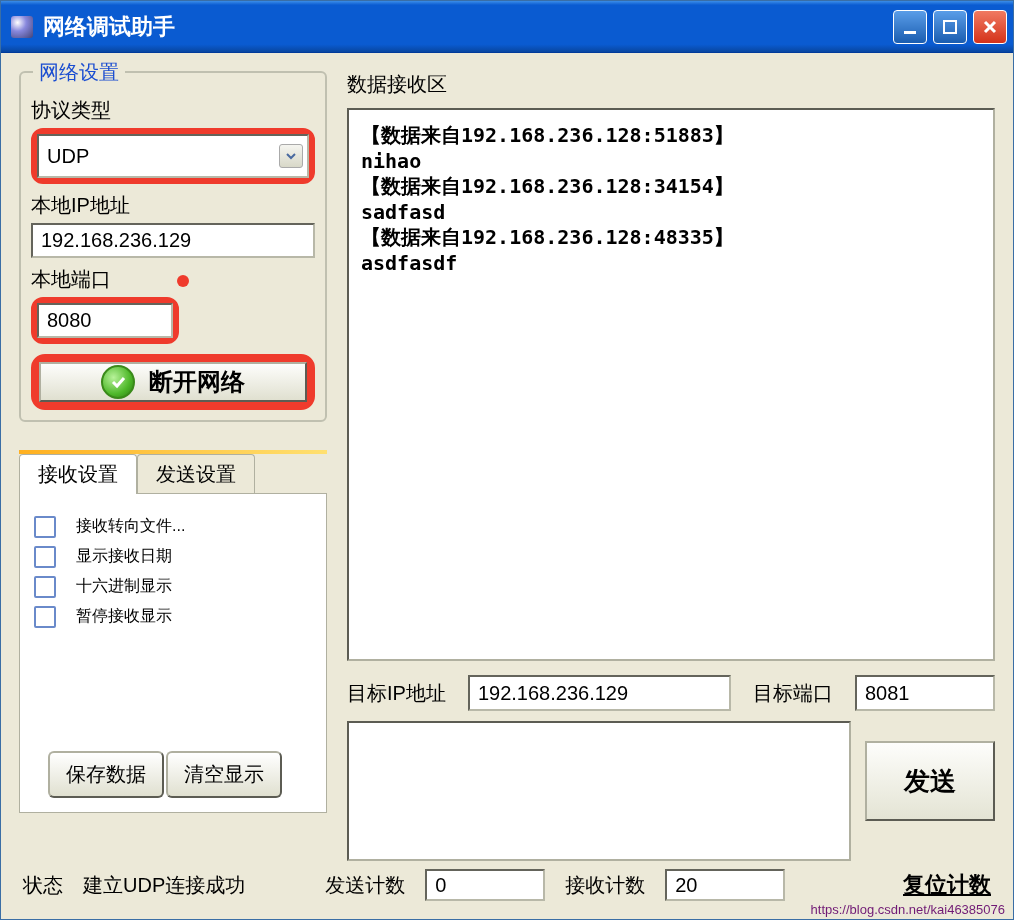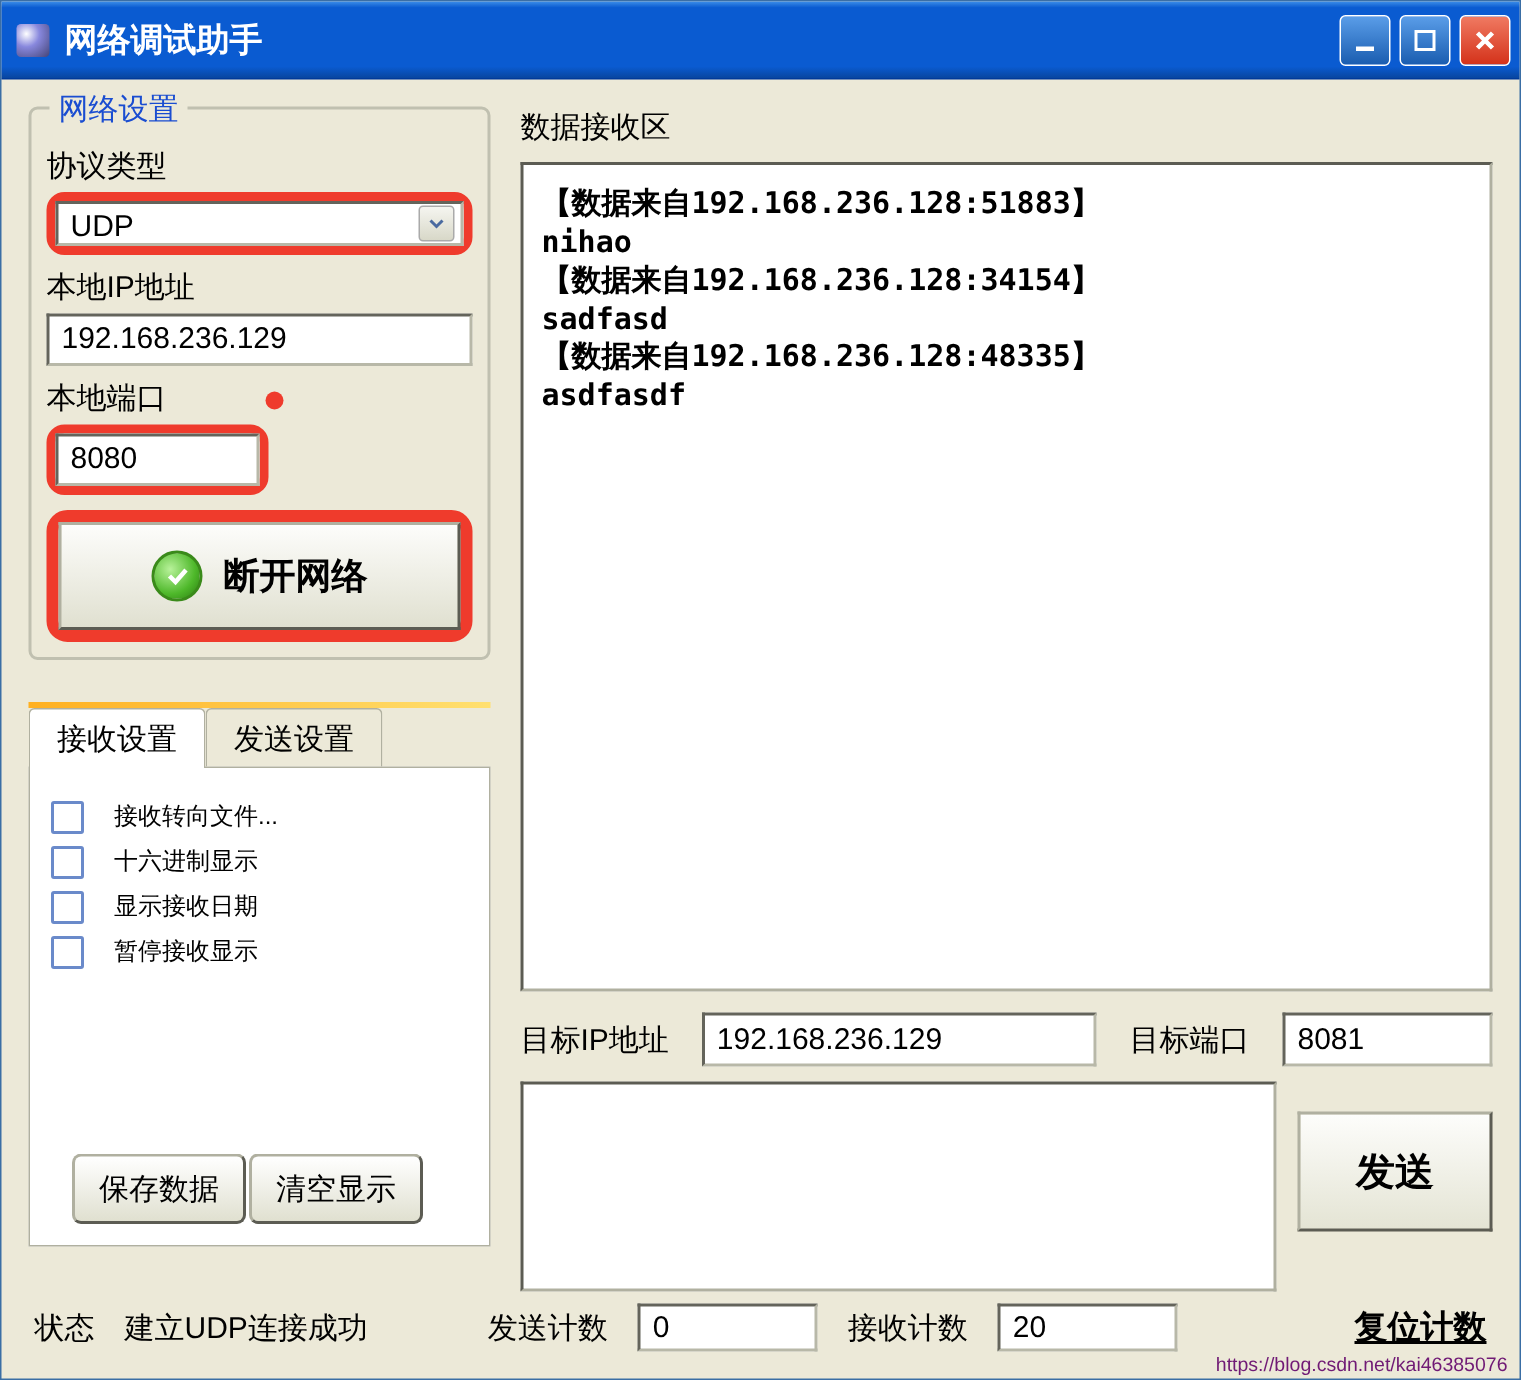--- a/index.html
+++ b/index.html
@@ -64,31 +64,31 @@
 .highlight-btn { border: 8px solid #ef3b2c; border-radius: 14px; }
 .red-dot { display: inline-block; width: 12px; height: 12px; background: #ef3b2c; border-radius: 50%; margin-left: 60px; vertical-align: middle; }
 
 select, input[type=text], textarea {
   font-family: inherit; font-size: 20px;
   padding: 4px 8px;
   border: 2px inset #b8b8a8;
   background: #fff;
   width: 100%;
 }
-select { height: 30px; appearance: none; background: #fff; }
+select { height: 44px; appearance: none; background: #fff; }
 .select-wrap { position: relative; }
 .select-wrap .chev {
   position: absolute; right: 6px; top: 50%; transform: translateY(-50%);
   width: 24px; height: 24px; pointer-events: none;
   background: linear-gradient(#f5f5f0,#d8d8c8);
   border: 1px solid #aaa; border-radius: 3px;
   display: flex; align-items:center; justify-content:center;
 }
 .btn-disconnect {
-  width: 100%; height: 72px;
+  width: 100%; height: 40px;
   background: linear-gradient(to bottom, #fdfdfb, #e0e0d0);
   border: 2px outset #b0b0a0;
   display: flex; align-items:center; justify-content:center; gap: 14px;
   font-size: 24px; font-weight: bold; cursor: pointer;
 }
 .check-icon {
   width: 34px; height: 34px; border-radius: 50%;
   background: radial-gradient(circle at 35% 35%, #b8f29a, #4eb82a 60%, #2a7a10);
   border: 2px solid #3a8a1a;
   display:flex; align-items:center; justify-content:center;
@@ -234,25 +234,25 @@
             <div class="tab active">接收设置</div>
             <div class="tab">发送设置</div>
           </div>
           <div class="tab-panel">
             <div class="check-row">
               <div class="checkbox"></div>
               <span>接收转向文件...</span>
             </div>
             <div class="check-row">
               <div class="checkbox"></div>
-              <span>十六进制显示</span>
+              <span>显示接收日期</span>
             </div>
             <div class="check-row">
               <div class="checkbox"></div>
-              <span>显示接收日期</span>
+              <span>十六进制显示</span>
             </div>
             <div class="check-row">
               <div class="checkbox"></div>
               <span>暂停接收显示</span>
             </div>
             <div class="panel-btns">
               <button class="small-btn">保存数据</button>
               <button class="small-btn">清空显示</button>
             </div>
           </div>

